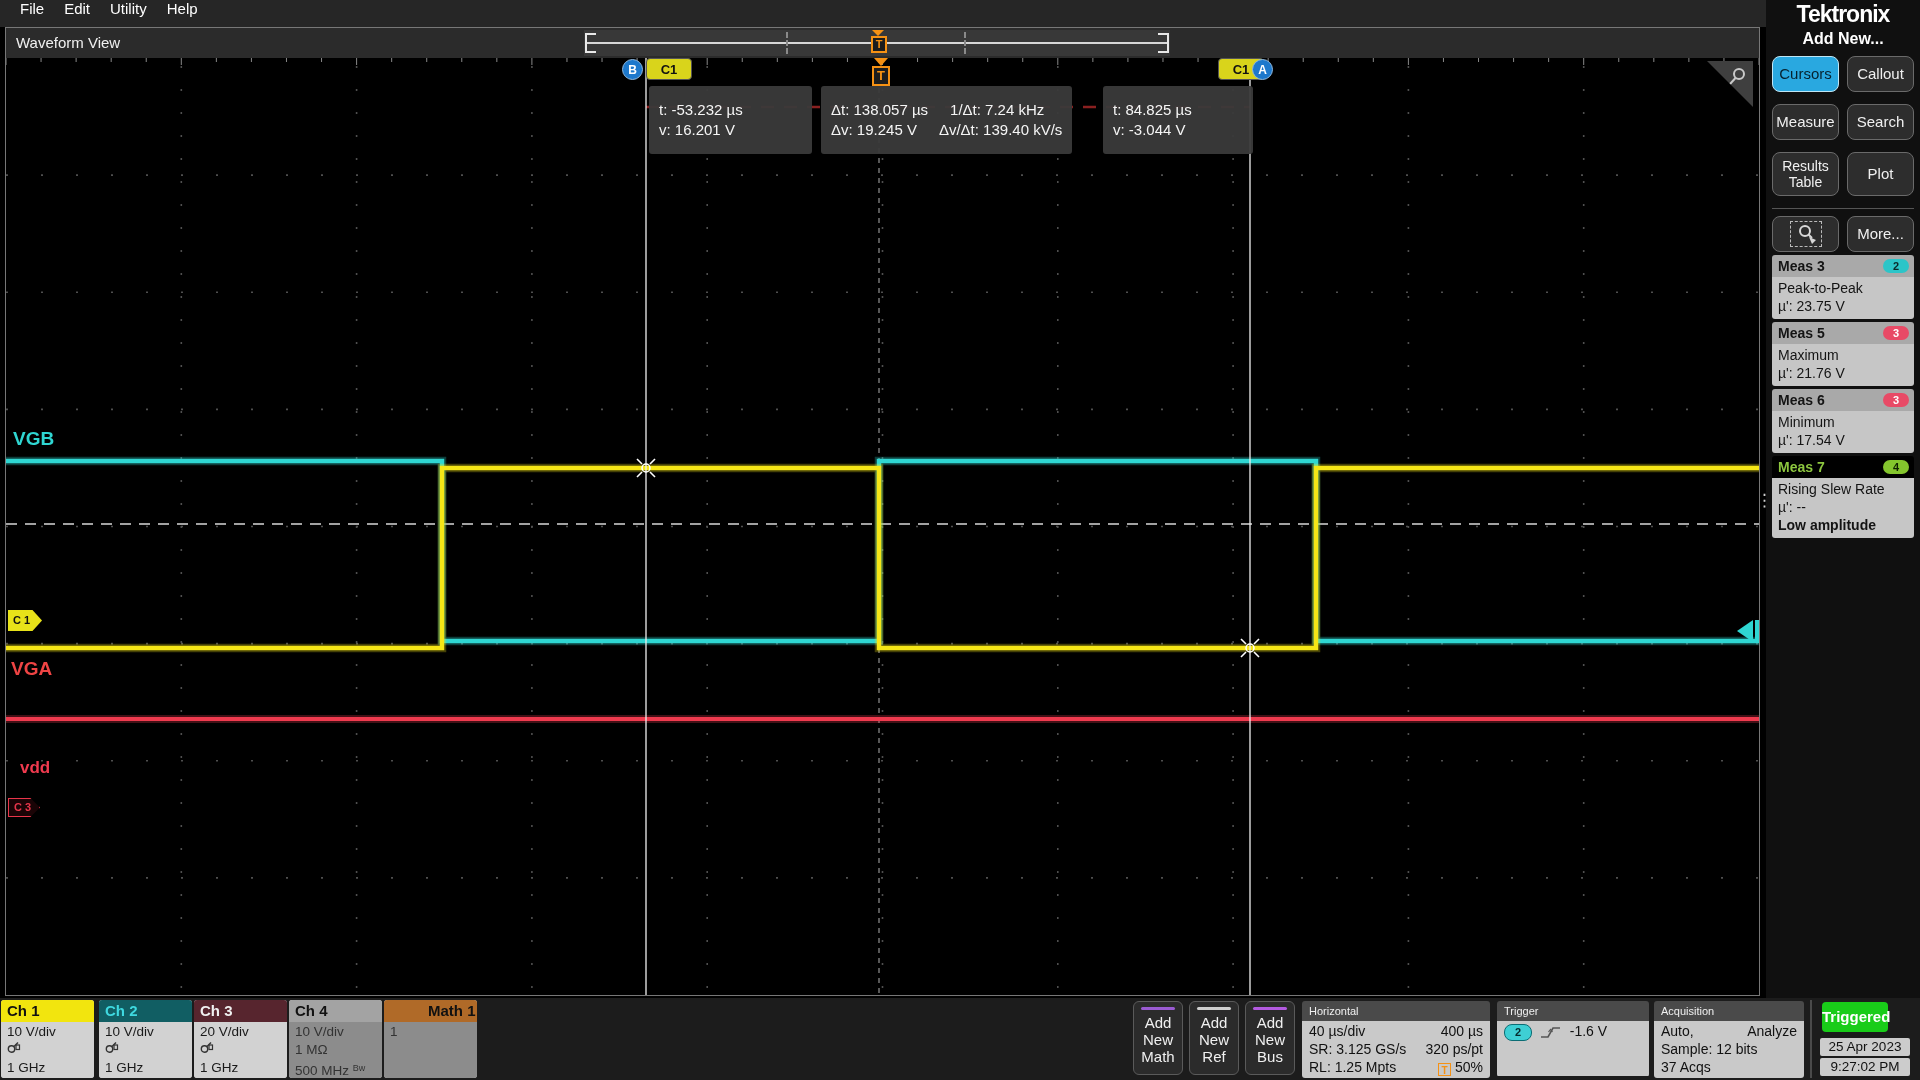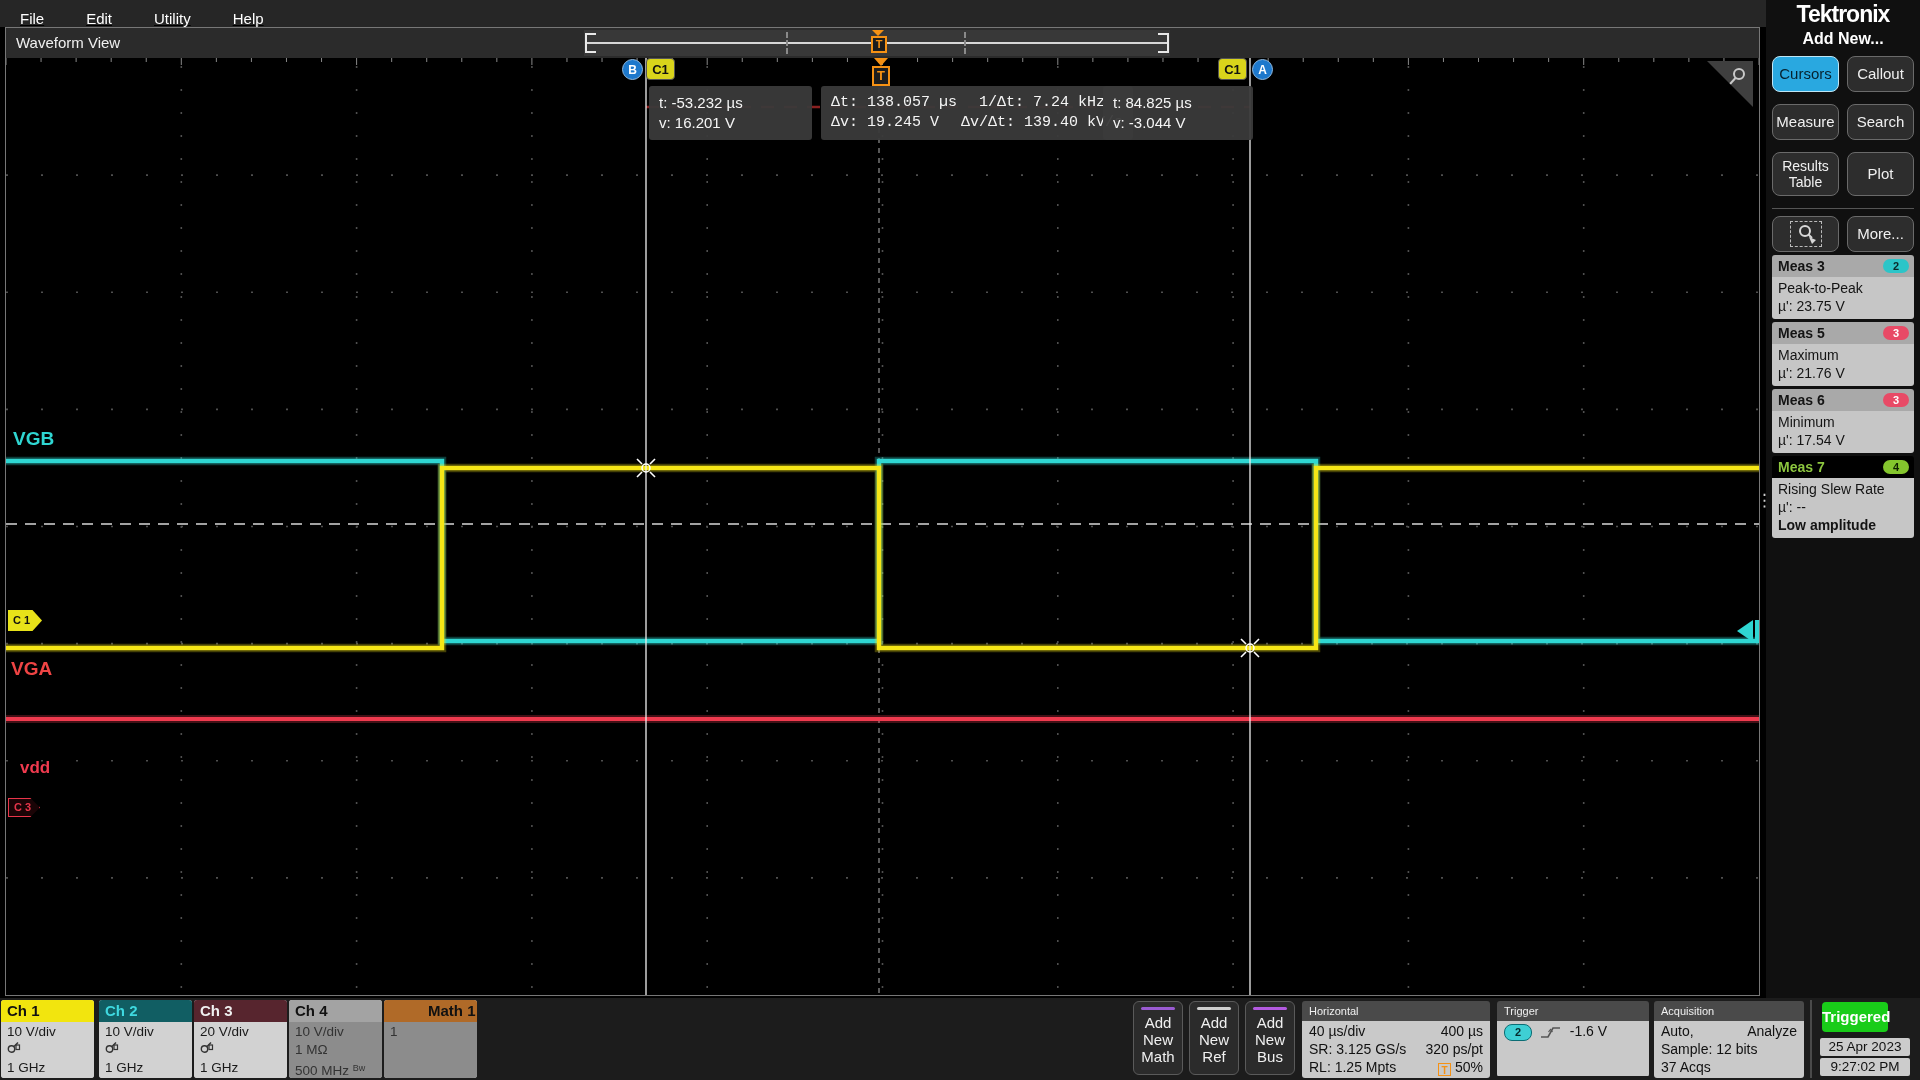--- a/index.html
+++ b/index.html
@@ -1,21 +1,21 @@
 <!DOCTYPE html>
 <html><head>
 <meta charset="utf-8">
 <style>
   html,body{margin:0;padding:0;background:#000;}
   body{font-family:"Liberation Sans",sans-serif;-webkit-font-smoothing:antialiased;}
   #root{position:relative;width:1920px;height:1080px;background:#000;overflow:hidden;}
   .abs{position:absolute;}
 
   
-  #menubar{left:0;top:0;width:1920px;height:27px;background:#262626;display:flex;align-items:flex-end;gap:42px;padding-left:20px;box-sizing:border-box;text-decoration:underline;}
+  #menubar{left:0;top:0;width:1920px;height:27px;background:#262626;display:flex;align-items:flex-start;gap:20px;padding-left:20px;box-sizing:border-box;}
   .menu-item{color:#fff;font-size:15px;cursor:default;}
 
   
   #wv{left:5px;top:27px;width:1755px;height:969px;border:1px solid #777;box-sizing:border-box;background:#000;}
   #wv-header{position:relative;height:30px;background:#2b2b2b;border-bottom:1px solid #666;}
   #wv-title{position:absolute;left:10px;top:0;line-height:30px;color:#f0f0f0;font-size:15px;}
 
   
   #ovbar{position:absolute;left:578px;top:2px;width:586px;height:26px;background:#383838;}
   .ov-hline{position:absolute;left:2px;right:2px;top:12px;height:2px;background:#d8d8d8;}
@@ -30,23 +30,23 @@
   #ov-tbox{width:16px;height:17px;font-size:11px;line-height:13px;}
 
   
   #grat{position:absolute;left:0;top:30px;width:1753px;height:937px;background:#000;overflow:hidden;}
   #wave-svg{position:absolute;left:0;top:0;}
 
   #grat-tflag{left:864px;top:0px;}
   #grat-tbox{width:18px;height:20px;font-size:13px;line-height:16px;margin-left:2px;}
 
   .cur-circle{width:21px;height:21px;border-radius:50%;background:#1d78cc;border:1px solid #8fb8dd;color:#fff;font-size:12px;font-weight:bold;text-align:center;line-height:21px;box-sizing:border-box;}
-  .cur-chan{width:29px;height:22px;border-radius:4px;background:#d9d41b;border:1px solid #555;color:#111;font-size:13px;font-weight:bold;text-align:center;line-height:22px;box-sizing:border-box;}
-
-  .readout{background:rgba(58,58,58,0.95);border-radius:3px;color:#f5f5f5;font-size:15px;padding:7px 10px;line-height:20px;white-space:nowrap;}
+  .cur-chan{width:46px;height:22px;border-radius:4px;background:#d9d41b;border:1px solid #555;color:#111;font-size:13px;font-weight:bold;text-align:center;line-height:22px;box-sizing:border-box;}
+
+  .readout{background:rgba(58,58,58,0.95);border-radius:3px;color:#f5f5f5;font-size:15px;padding:14px 10px;line-height:20px;white-space:nowrap;}
   .readout .row{display:flex;gap:22px;}
 
   .trace-label{font-size:19px;font-weight:bold;}
   .chan-marker{clip-path:polygon(0 0,72% 0,100% 50%,72% 100%,0 100%);font-size:11px;font-weight:bold;text-align:left;padding-left:5px;box-sizing:border-box;line-height:21px;}
   #c1-marker{left:2px;top:552px;width:34px;height:21px;background:#e8e219;color:#111;}
   #c3-marker{left:2px;top:740px;width:32px;height:19px;background:#1a0406;color:#e8354a;border:1px solid #e8354a;line-height:17px;clip-path:polygon(0 0,70% 0,100% 50%,70% 100%,0 100%);}
 
   #zoom-corner{right:6px;top:3px;width:46px;height:46px;background:#3f3f3f;clip-path:polygon(0 0,100% 0,100% 100%);}
   #zoom-corner svg{position:absolute;right:5px;top:5px;}
 
@@ -232,21 +232,21 @@
       <div class="abs cur-circle" style="left:1246px;top:1px;">A</div>
 
       <div class="abs readout" style="left:643px;top:28px;width:143px;">
         <div class="row">
             <span>t: -53.232 µs</span>
           </div>
         <div class="row">
             <span>v: 16.201 V</span>
           </div>
       </div>
-      <div class="abs readout" style="left:815px;top:28px;font-family:Liberation Mono, monospace;">
+      <div class="abs readout" style="left:815px;top:28px;">
         <div class="row">
           <span>Δt: 138.057 µs</span>
           <span>1/Δt: 7.24 kHz</span>
         </div>
         <div class="row">
           <span>Δv: 19.245 V</span>
           <span>Δv/Δt: 139.40 kV/s</span>
         </div>
       </div>
       <div class="abs readout" style="left:1097px;top:28px;width:130px;">

